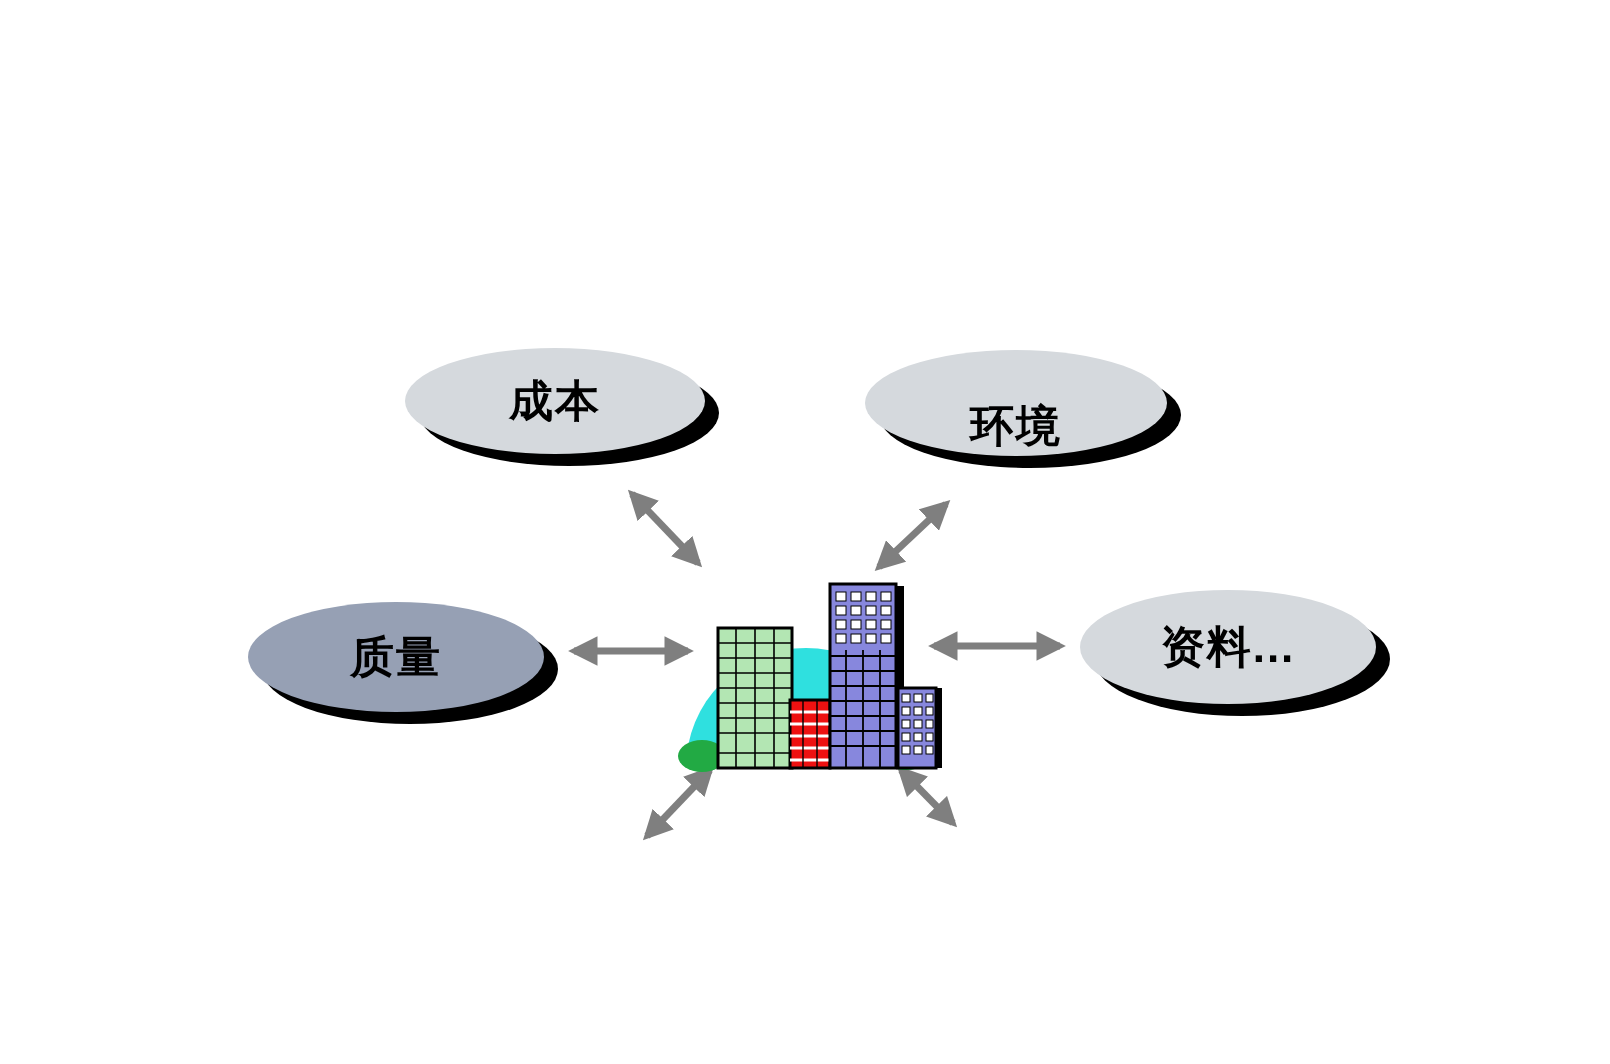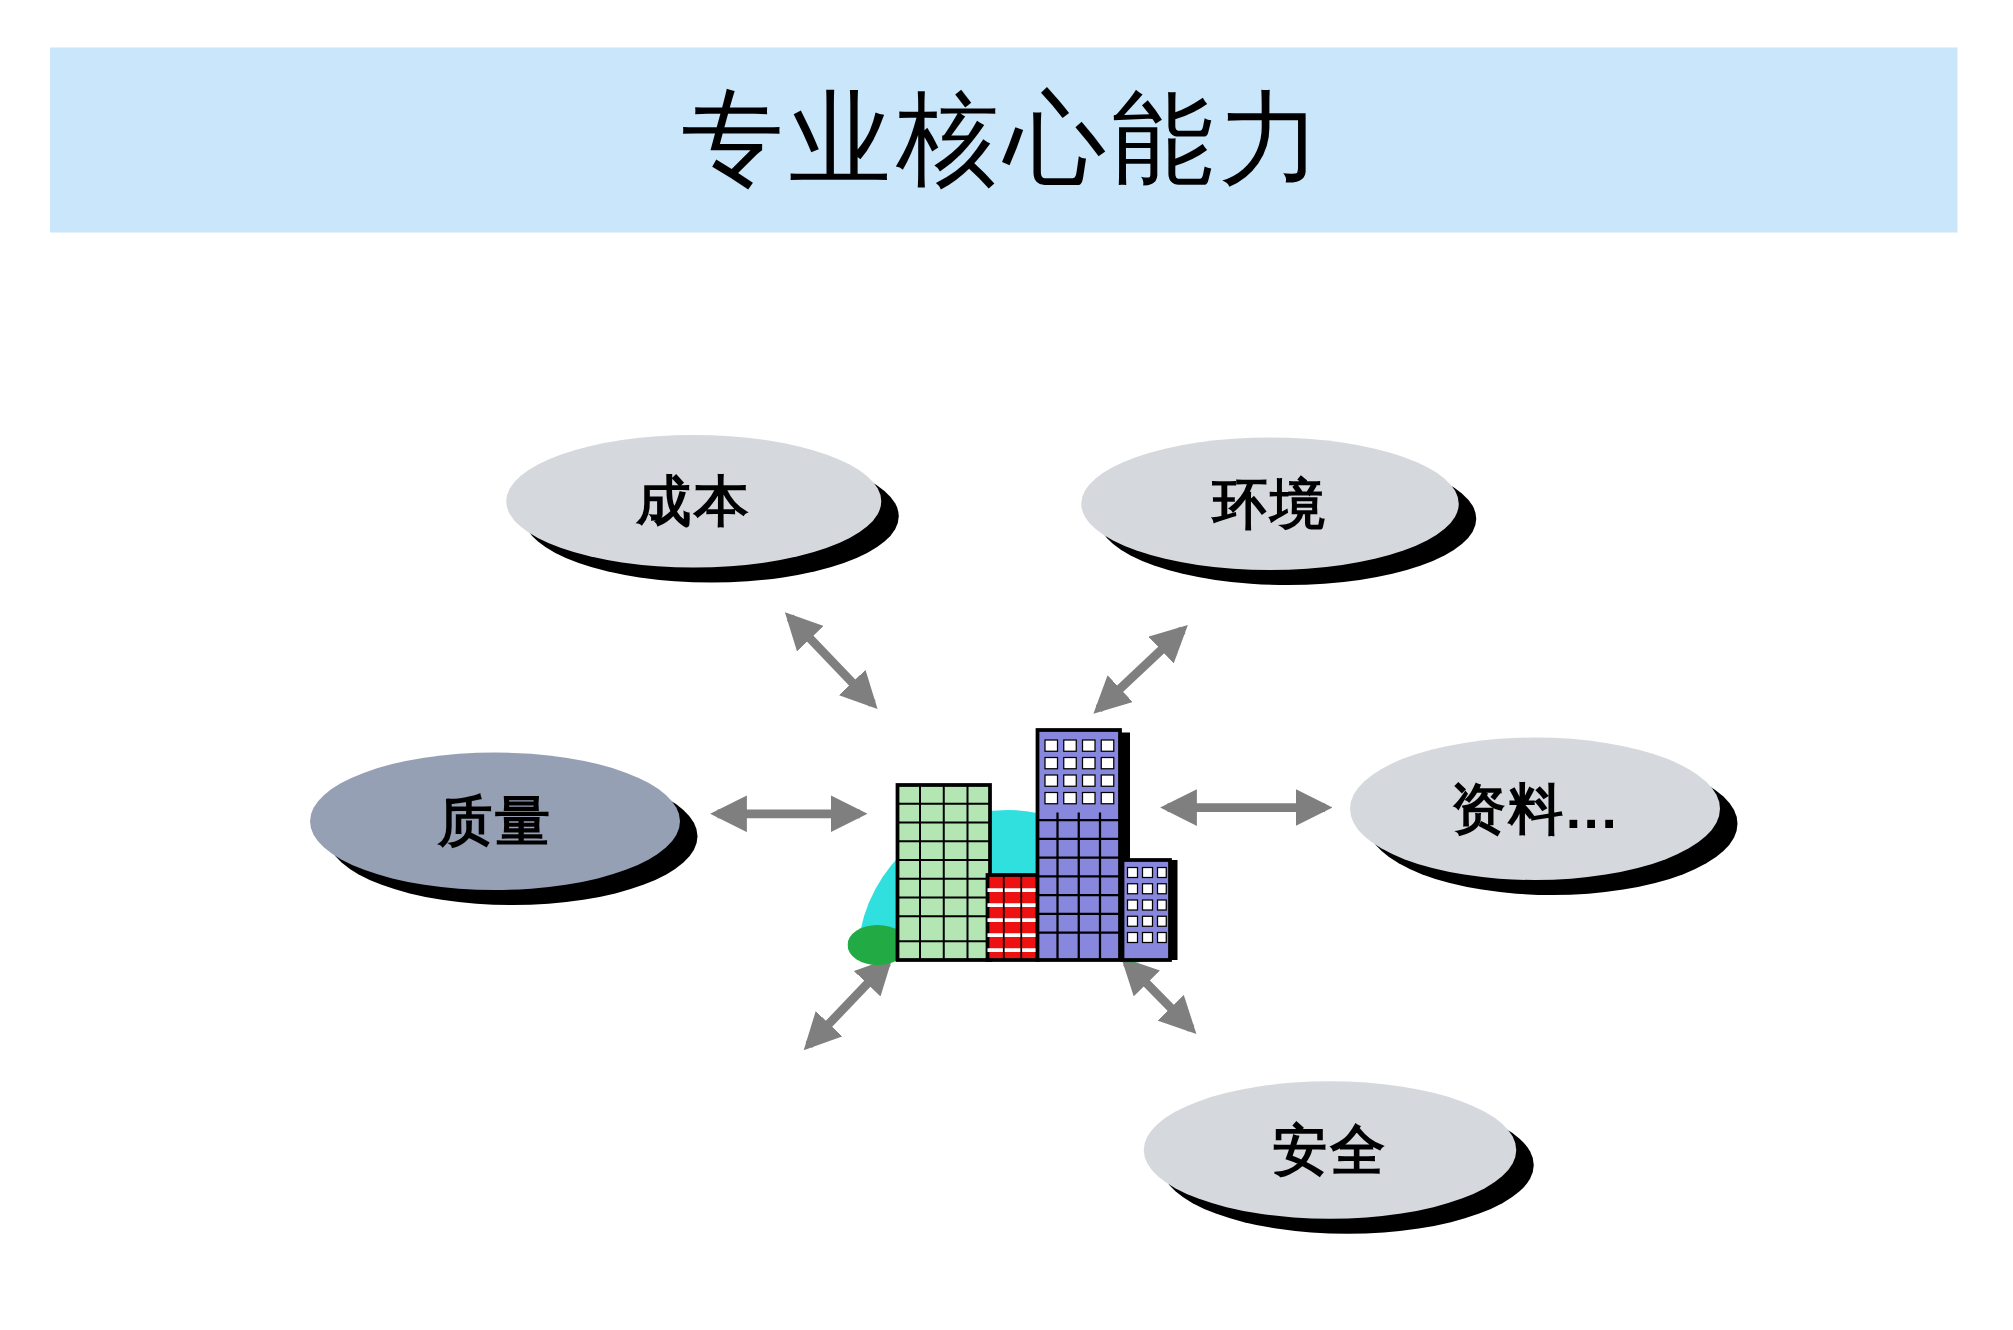--- a/index.html
+++ b/index.html
@@ -27,41 +27,38 @@
     position:absolute;
     border-radius:50%;
     background:#d5d9dd;
     box-shadow:14px 12px 0 #000000;
     display:flex;align-items:center;justify-content:center;
     font-size:44px;font-weight:bold;color:#000000;
     letter-spacing:2px;
   }
   .node.dark{background:#96a0b4;}
   #node-cost     {left:405px;top:348px;width:300px;height:106px;}
-  #node-env      {left:865px;top:350px;width:302px;height:106px;}
+  #node-env      {left:865px;top:350px;width:302px;height:106px;align-items:flex-end;}
   #node-quality  {left:248px;top:602px;width:296px;height:110px;}
   #node-data     {left:1080px;top:590px;width:296px;height:114px;}
   #node-progress {left:378px;top:868px;width:296px;height:110px;}
   #node-safety   {left:915px;top:865px;width:298px;height:110px;}
   .arrow-layer{
     position:absolute;left:0;top:0;width:1610px;height:1064px;
     pointer-events:none;
   }
   .clipart{
     position:absolute;left:678px;top:572px;width:278px;height:202px;
   }
 </style>
 </head>
 <body>
 
 <div class="slide">
 
-  <div class="banner">
-    <div class="title">专业核心能力</div>
-  </div>
 
   <svg class="arrow-layer" width="1610" height="1064" viewBox="0 0 1610 1064" xmlns="http://www.w3.org/2000/svg">
     <defs>
       <marker id="ah" viewBox="0 0 10 10" refX="8" refY="5" markerWidth="4.2" markerHeight="4.2" orient="auto-start-reverse">
         <path d="M0,0 L10,5 L0,10 z" fill="#7f7f7f"></path>
       </marker>
     </defs>
     <line x1="632" y1="494" x2="698" y2="563" stroke="#7f7f7f" stroke-width="7" marker-start="url(#ah)" marker-end="url(#ah)"></line>
     <line x1="946" y1="504" x2="879" y2="567" stroke="#7f7f7f" stroke-width="7" marker-start="url(#ah)" marker-end="url(#ah)"></line>
     <line x1="574" y1="651" x2="688" y2="651" stroke="#7f7f7f" stroke-width="7" marker-start="url(#ah)" marker-end="url(#ah)"></line>
@@ -145,17 +142,14 @@
   </div>
   <div class="node" id="node-env">
     <span>环境</span>
   </div>
   <div class="node" id="node-data">
     <span>资料...</span>
   </div>
   <div class="node dark" id="node-quality">
     <span>质量</span>
   </div>
-  <div class="node" id="node-safety">
-    <span>安全</span>
-  </div>
 
 </div>
 
 </body></html>

